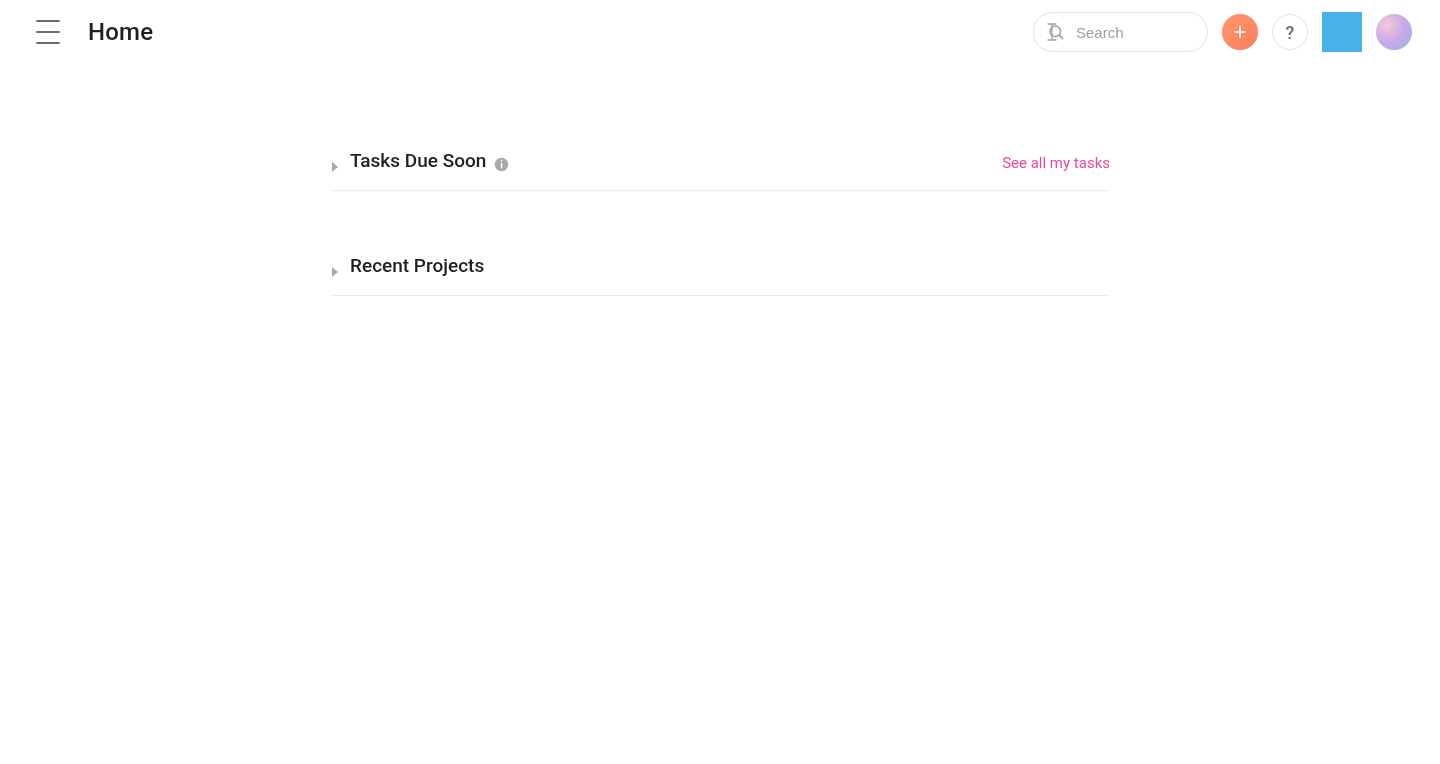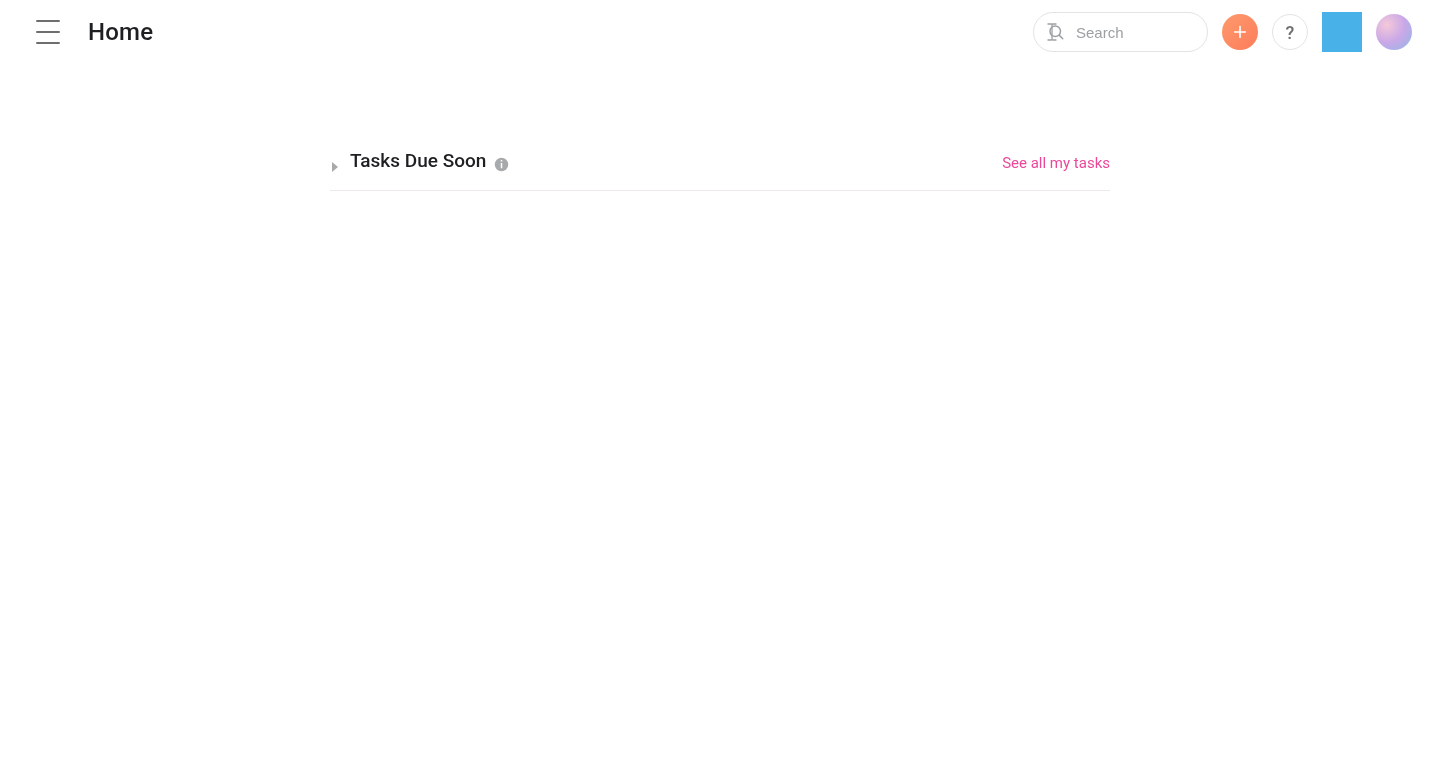--- a/index.html
+++ b/index.html
@@ -207,14 +207,24 @@
           <circle cx="10" cy="10" r="9" fill="currentColor"></circle>
           <rect x="9" y="8" width="2" height="7" fill="#fff"></rect>
           <rect x="9" y="4" width="2" height="2" fill="#fff"></rect>
         </svg>
       </span>
       <a class="section-link">See all my tasks</a>
     </div>
   </div>
 
 
+  <div class="section">
+    <div class="section-header">
+      <span class="caret">
+        <svg width="10" height="10" viewBox="0 0 10 10">
+            <path d="M2 0 L8 5 L2 10 Z" fill="currentColor"></path>
+          </svg>
+      </span>
+      <span class="section-title">Recent Projects</span>
+    </div>
+  </div>
 
 </div>
 
 </body></html>

